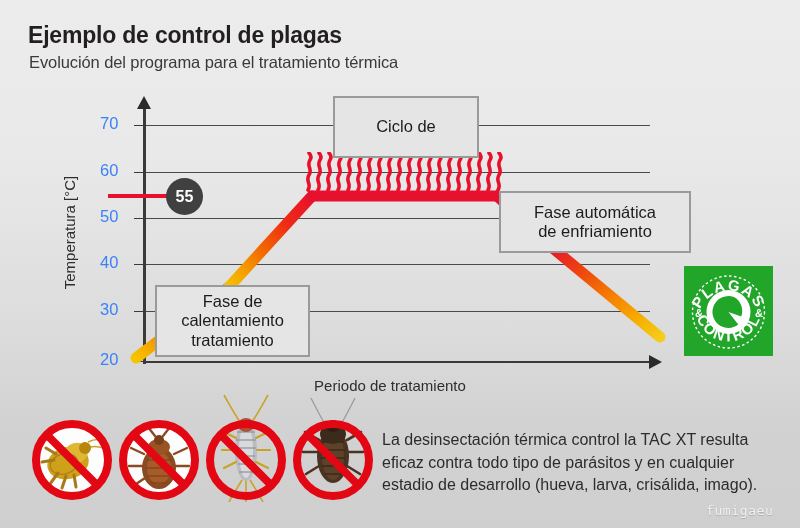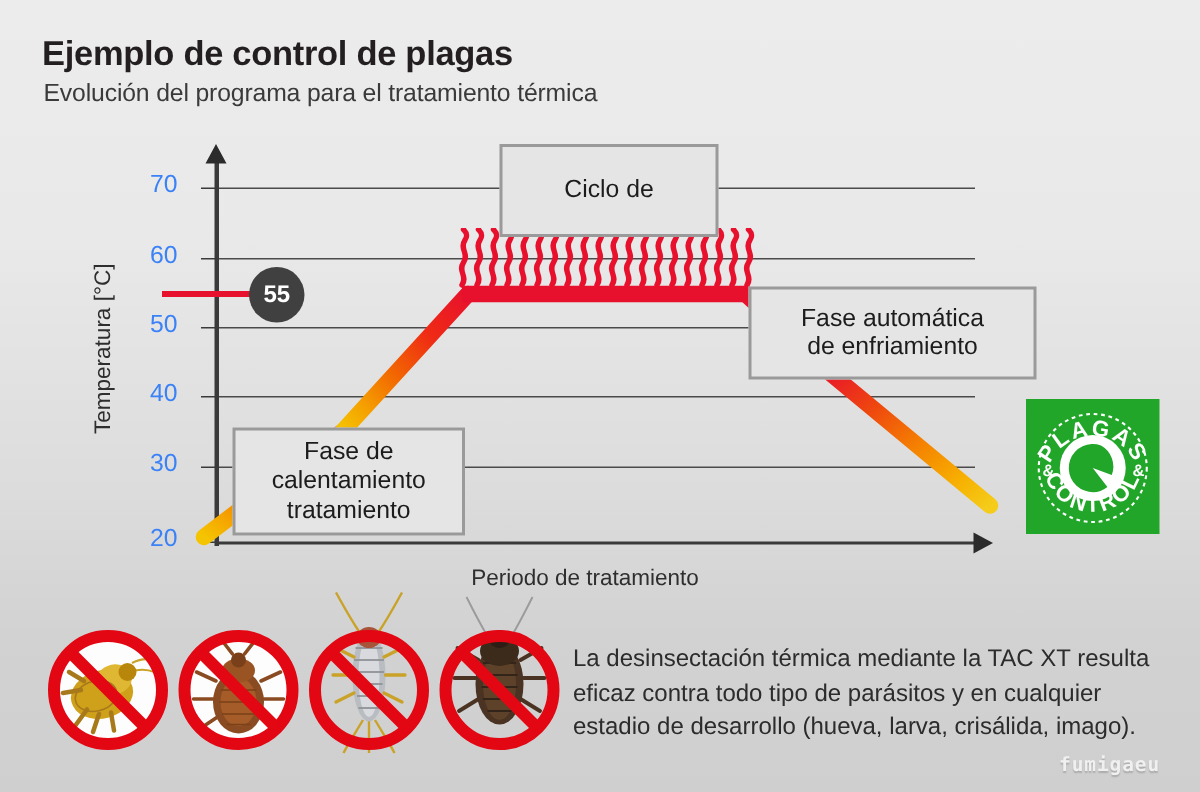--- a/index.html
+++ b/index.html
@@ -83,21 +83,21 @@
   .pest{position:absolute;top:416px;width:88px;height:88px;}
   .pest svg{display:block;}
 
   
   #body-text{
     position:absolute;left:382px;top:429px;width:400px;
     font-size:16px;line-height:1.42;color:#2c2c2c;
   }
   #watermark{
     position:absolute;left:706px;top:503px;
-    font-size:13px;font-weight:bold;color:#f0f0f0;
+    font-size:13px;font-weight:normal;color:#f0f0f0;
     letter-spacing:0.6px;font-family:"DejaVu Sans Mono",monospace;
     text-shadow:0 1px 1px rgba(0,0,0,.18);
   }
 </style>
 </head>
 <body>
 
 <div class="stage">
 
   <div id="page-title">Ejemplo de control de plagas</div>
@@ -334,16 +334,16 @@
           <path d="M30,72 L17,80"></path>
         <path d="M58,46 L72,38"></path>
           <path d="M60,58 L74,58"></path>
           <path d="M58,72 L71,80"></path>
       </g>
       <circle cx="44" cy="66" r="36" fill="none" stroke="#e30613" stroke-width="8"></circle>
       <line x1="19" y1="41" x2="69" y2="91" stroke="#e30613" stroke-width="8" stroke-linecap="butt"></line>
     </svg>
   </div>
 
-  <div id="body-text">La desinsectación térmica mediante la TAC XT resulta eficaz contra todo tipo de parásitos y en cualquier estadio de desarrollo (hueva, larva, crisálida, imago).</div>
+  <div id="body-text">La desinsectación térmica control la TAC XT resulta eficaz contra todo tipo de parásitos y en cualquier estadio de desarrollo (hueva, larva, crisálida, imago).</div>
   <div id="watermark">fumigaeu</div>
 
 </div>
 
 </body></html>

